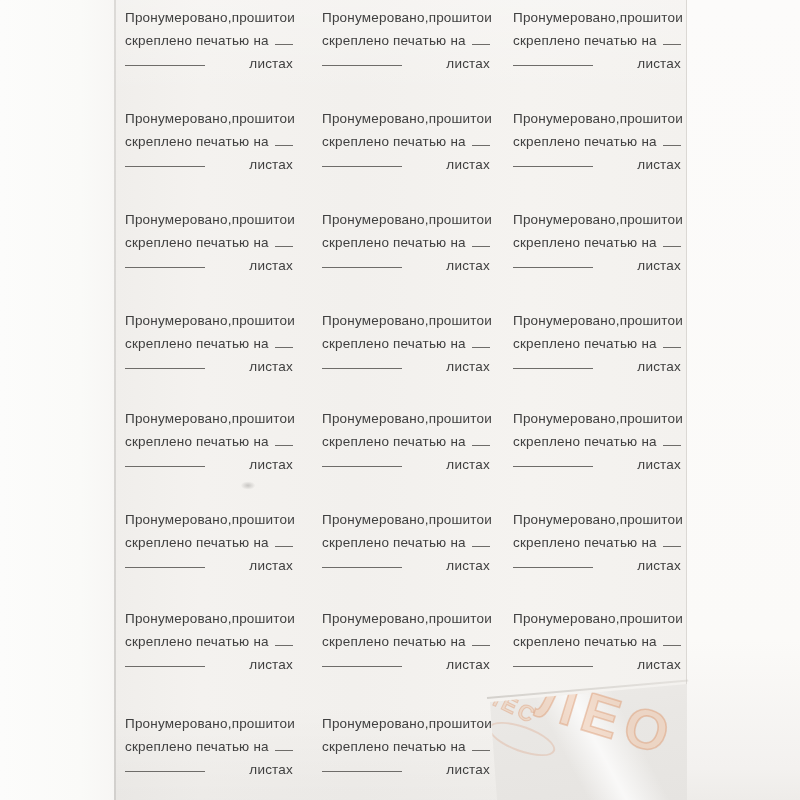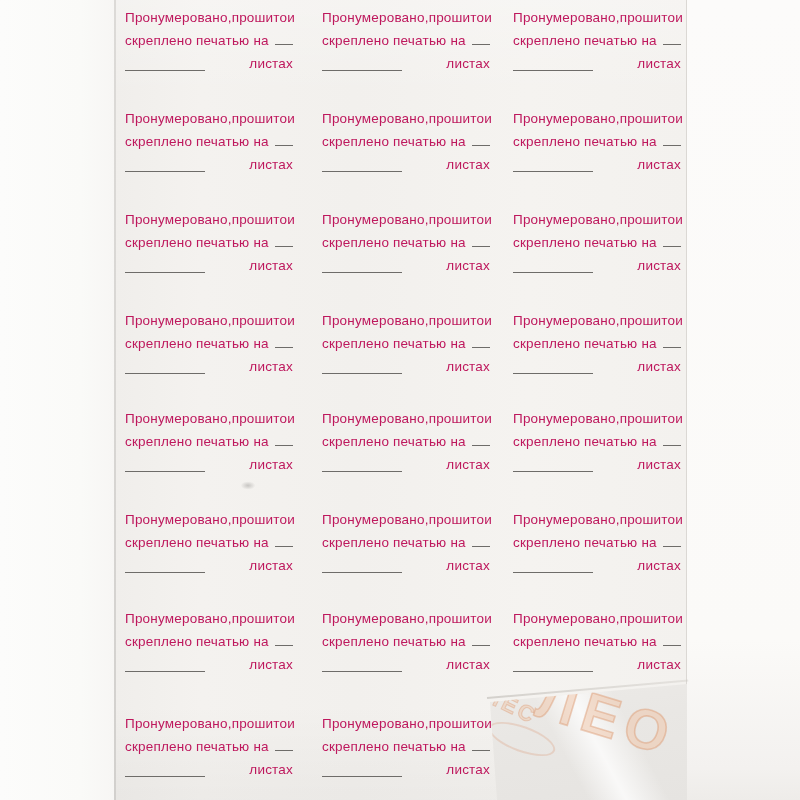--- a/index.html
+++ b/index.html
@@ -28,25 +28,25 @@
     position:absolute;left:686px;top:0;width:1px;height:800px;
     background:#dbd8d4;
   }
   .right-margin{
     position:absolute;left:687px;top:0;width:113px;height:800px;
     background:linear-gradient(180deg,#fcfbfa 0%,#fbfaf8 80%,#f3f1ef 96%,#eeece9 100%);
   }
   
   .label{
     position:absolute;width:168px;
-    color:#be185d;font-size:13.5px;line-height:23px;letter-spacing:0.2px;
+    color:#404040;font-size:13.5px;line-height:23px;letter-spacing:0.2px;
   }
   .l1{display:flex;justify-content:space-between;}
   .l2{white-space:nowrap;display:flex;align-items:baseline;justify-content:center;}
-  .l3{display:flex;align-items:center;gap:42px;}
+  .l3{display:flex;align-items:flex-start;gap:42px;}
   .blank{display:inline-block;border-bottom:1.5px solid #6e6c69;}
   .blank-short{width:38px;height:13px;margin-left:6px;}
   .blank-long{flex:1;height:13px;margin-right:2px;}
   
   .c1{left:125px}.c2{left:322px}.c3{left:513px}
   .r1{top:6px}.r2{top:107px}.r3{top:208px}.r4{top:309px}
   .r5{top:407px}.r6{top:508px}.r7{top:607px}.r8{top:712px}
   
   .smudge{
     position:absolute;left:240px;top:481px;width:16px;height:9px;

